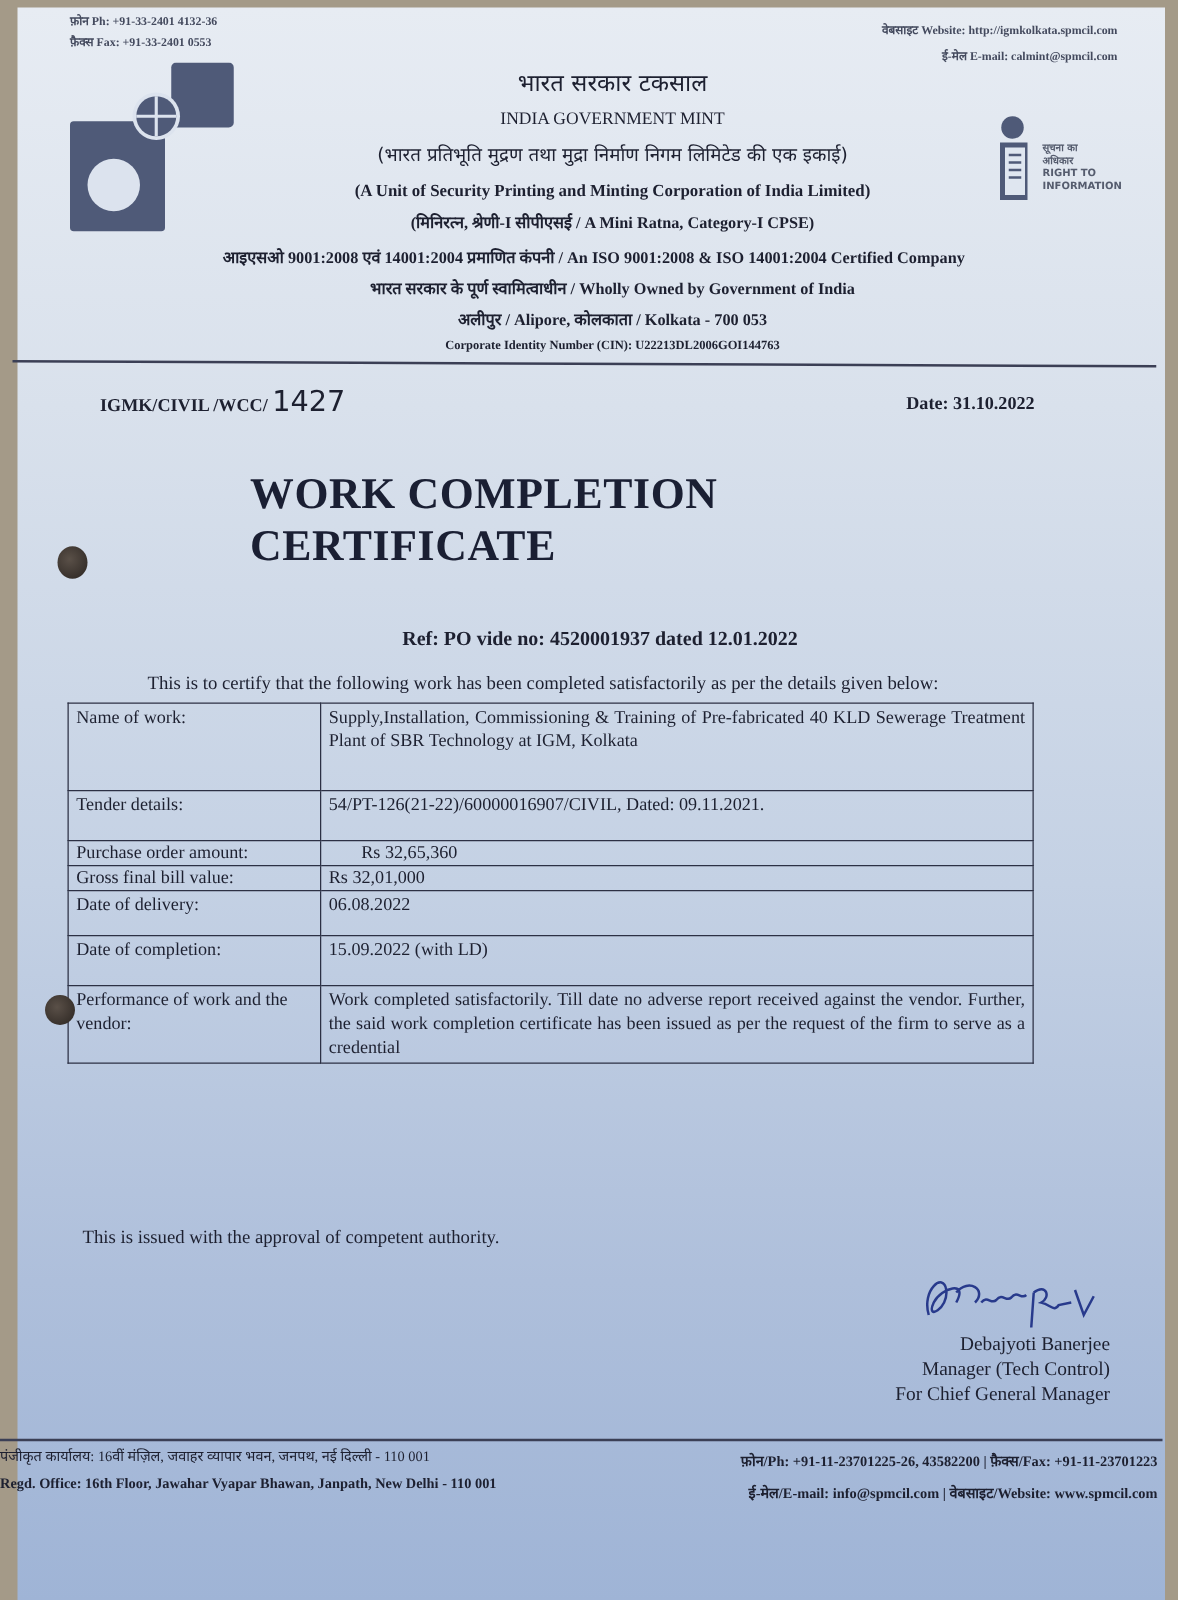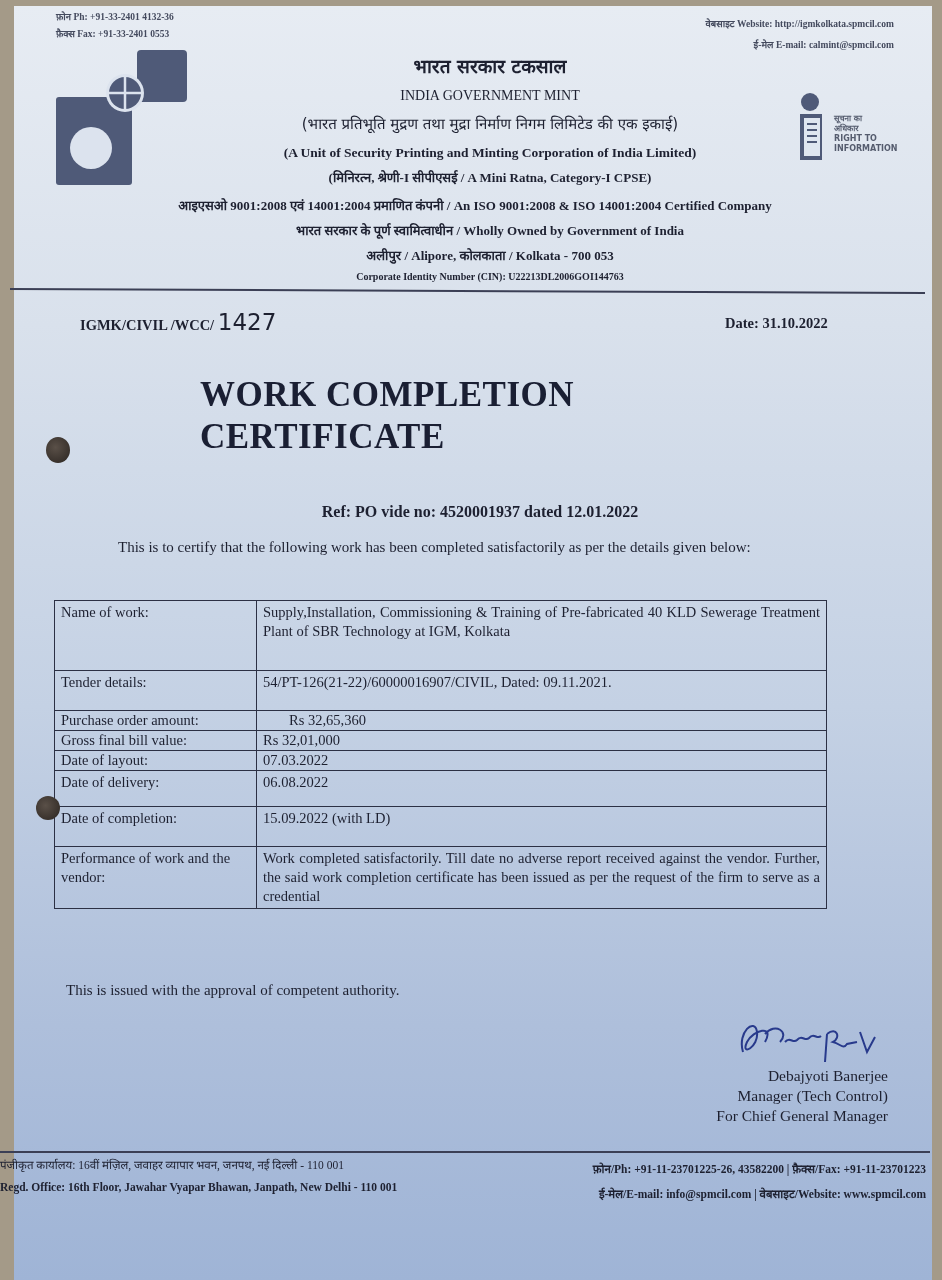--- a/index.html
+++ b/index.html
@@ -16,21 +16,21 @@
   .abs { position:absolute; }
   .tiny { font-size:9.5px; font-weight:bold; color:#444a5e; }
   .hdr-c { position:absolute; left:200px; width:580px; text-align:center; }
   .logo { position:absolute; left:56px; top:50px; width:140px; height:140px; }
   .rti { position:absolute; left:798px; top:92px; width:110px; height:80px; }
   .rti-text { position:absolute; left:36px; top:22px; font-family:"DejaVu Sans", sans-serif; font-size:8px; font-weight:bold; color:#555c6e; line-height:10px; }
   .rule { position:absolute; height:2px; background:#3b3f55; }
   .title { position:absolute; left:200px; width:560px; text-align:left; font-weight:bold; font-size:35px; letter-spacing:0.5px; color:#1a1f33; line-height:42px; }
   .ref { position:absolute; left:200px; width:560px; text-align:center; font-weight:bold; font-size:16px; }
   .intro { position:absolute; left:118px; top:539px; font-size:15px; }
-  table.details { position:absolute; left:54px; top:600px; width:773px; border-collapse:collapse; font-size:14.5px; }
+  table.details { position:absolute; left:54px; top:562px; width:773px; border-collapse:collapse; font-size:14.5px; }
   table.details td { border:1.5px solid #2c3044; vertical-align:top; padding:2px 6px; line-height:19px; }
   table.details td.lbl { width:189px; }
   .justify { text-align:justify; }
   .approval { position:absolute; left:66px; top:982px; font-size:15px; }
   .sig { position:absolute; left:735px; top:1012px; width:150px; height:55px; }
   .sign-block { position:absolute; left:690px; top:1066px; width:198px; text-align:right; font-size:15.5px; line-height:20px; }
   .footer-l { position:absolute; left:0px; font-size:11.5px; font-weight:bold; }
   .footer-r { position:absolute; right:16px; font-size:11.5px; font-weight:bold; text-align:right; }
   .hole { position:absolute; border-radius:50%; background:radial-gradient(circle at 40% 40%,#5a5048,#2a2420); }
 </style>
@@ -47,21 +47,21 @@
 <svg class="logo" viewBox="0 0 140 140">
   <rect x="81" y="0" width="50" height="52" rx="4" fill="#4f5a78"></rect>
   <rect x="0" y="47" width="76" height="88" rx="3" fill="#4f5a78"></rect>
   <circle cx="35" cy="98" r="21" fill="#dce3ee"></circle>
   <circle cx="69" cy="43" r="19" fill="#dce3ee"></circle>
   <circle cx="69" cy="43" r="16" fill="#4f5a78"></circle>
   <line x1="53" y1="43" x2="85" y2="43" stroke="#dce3ee" stroke-width="2.5"></line>
   <line x1="69" y1="27" x2="69" y2="59" stroke="#dce3ee" stroke-width="2.5"></line>
 </svg>
 
-<div class="hdr-c" style="top:53px;font-size:19px;font-weight:bold;font-family:'DejaVu Sans',sans-serif;">भारत सरकार टकसाल</div>
+<div class="hdr-c" style="top:53px;font-size:19px;font-weight:normal;font-family:'DejaVu Sans',sans-serif;">भारत सरकार टकसाल</div>
 <div class="hdr-c" style="top:88px;font-size:14px;">INDIA GOVERNMENT MINT</div>
 <div class="hdr-c" style="top:113px;font-size:15px;font-family:'DejaVu Sans',sans-serif;">(भारत प्रतिभूति मुद्रण तथा मुद्रा निर्माण निगम लिमिटेड की एक इकाई)</div>
 <div class="hdr-c" style="top:145px;font-size:13.5px;font-weight:bold;">(A Unit of Security Printing and Minting Corporation of India Limited)</div>
 <div class="hdr-c" style="top:168px;font-size:13px;font-weight:bold;">(मिनिरत्न, श्रेणी-I सीपीएसई / A Mini Ratna, Category-I CPSE)</div>
 <div class="abs" style="left:80px;top:196px;width:790px;text-align:center;font-size:13px;font-weight:bold;">आइएसओ 9001:2008 एवं 14001:2004 प्रमाणित कंपनी / An ISO 9001:2008 &amp; ISO 14001:2004 Certified Company</div>
 <div class="hdr-c" style="top:221px;font-size:13px;font-weight:bold;">भारत सरकार के पूर्ण स्वामित्वाधीन / Wholly Owned by Government of India</div>
 <div class="hdr-c" style="top:246px;font-size:13px;font-weight:bold;">अलीपुर / Alipore, कोलकाता / Kolkata - 700 053</div>
 <div class="hdr-c" style="top:271px;font-size:10px;font-weight:bold;">Corporate Identity Number (CIN): U22213DL2006GOI144763</div>
 
 <div class="rti">
@@ -107,24 +107,20 @@
     <td>54/PT-126(21-22)/60000016907/CIVIL, Dated: 09.11.2021.</td>
   </tr>
   <tr>
     <td class="lbl" style="padding-top:0;padding-bottom:0;">Purchase order amount:</td>
     <td style="padding-top:0;padding-bottom:0;padding-left:32px;">Rs 32,65,360</td>
   </tr>
   <tr>
     <td class="lbl" style="padding-top:0;padding-bottom:0;">Gross final bill value:</td>
     <td style="padding-top:0;padding-bottom:0;">Rs 32,01,000</td>
   </tr>
-  <tr>
-    <td class="lbl" style="padding-top:0;padding-bottom:0;">Date of layout:</td>
-    <td style="padding-top:0;padding-bottom:0;">07.03.2022</td>
-  </tr>
   <tr style="height:36px;">
     <td class="lbl">Date of delivery:</td>
     <td>06.08.2022</td>
   </tr>
   <tr style="height:40px;">
     <td class="lbl">Date of completion:</td>
     <td>15.09.2022 (with LD)</td>
   </tr>
   <tr>
     <td class="lbl">Performance of work and the vendor:</td>

